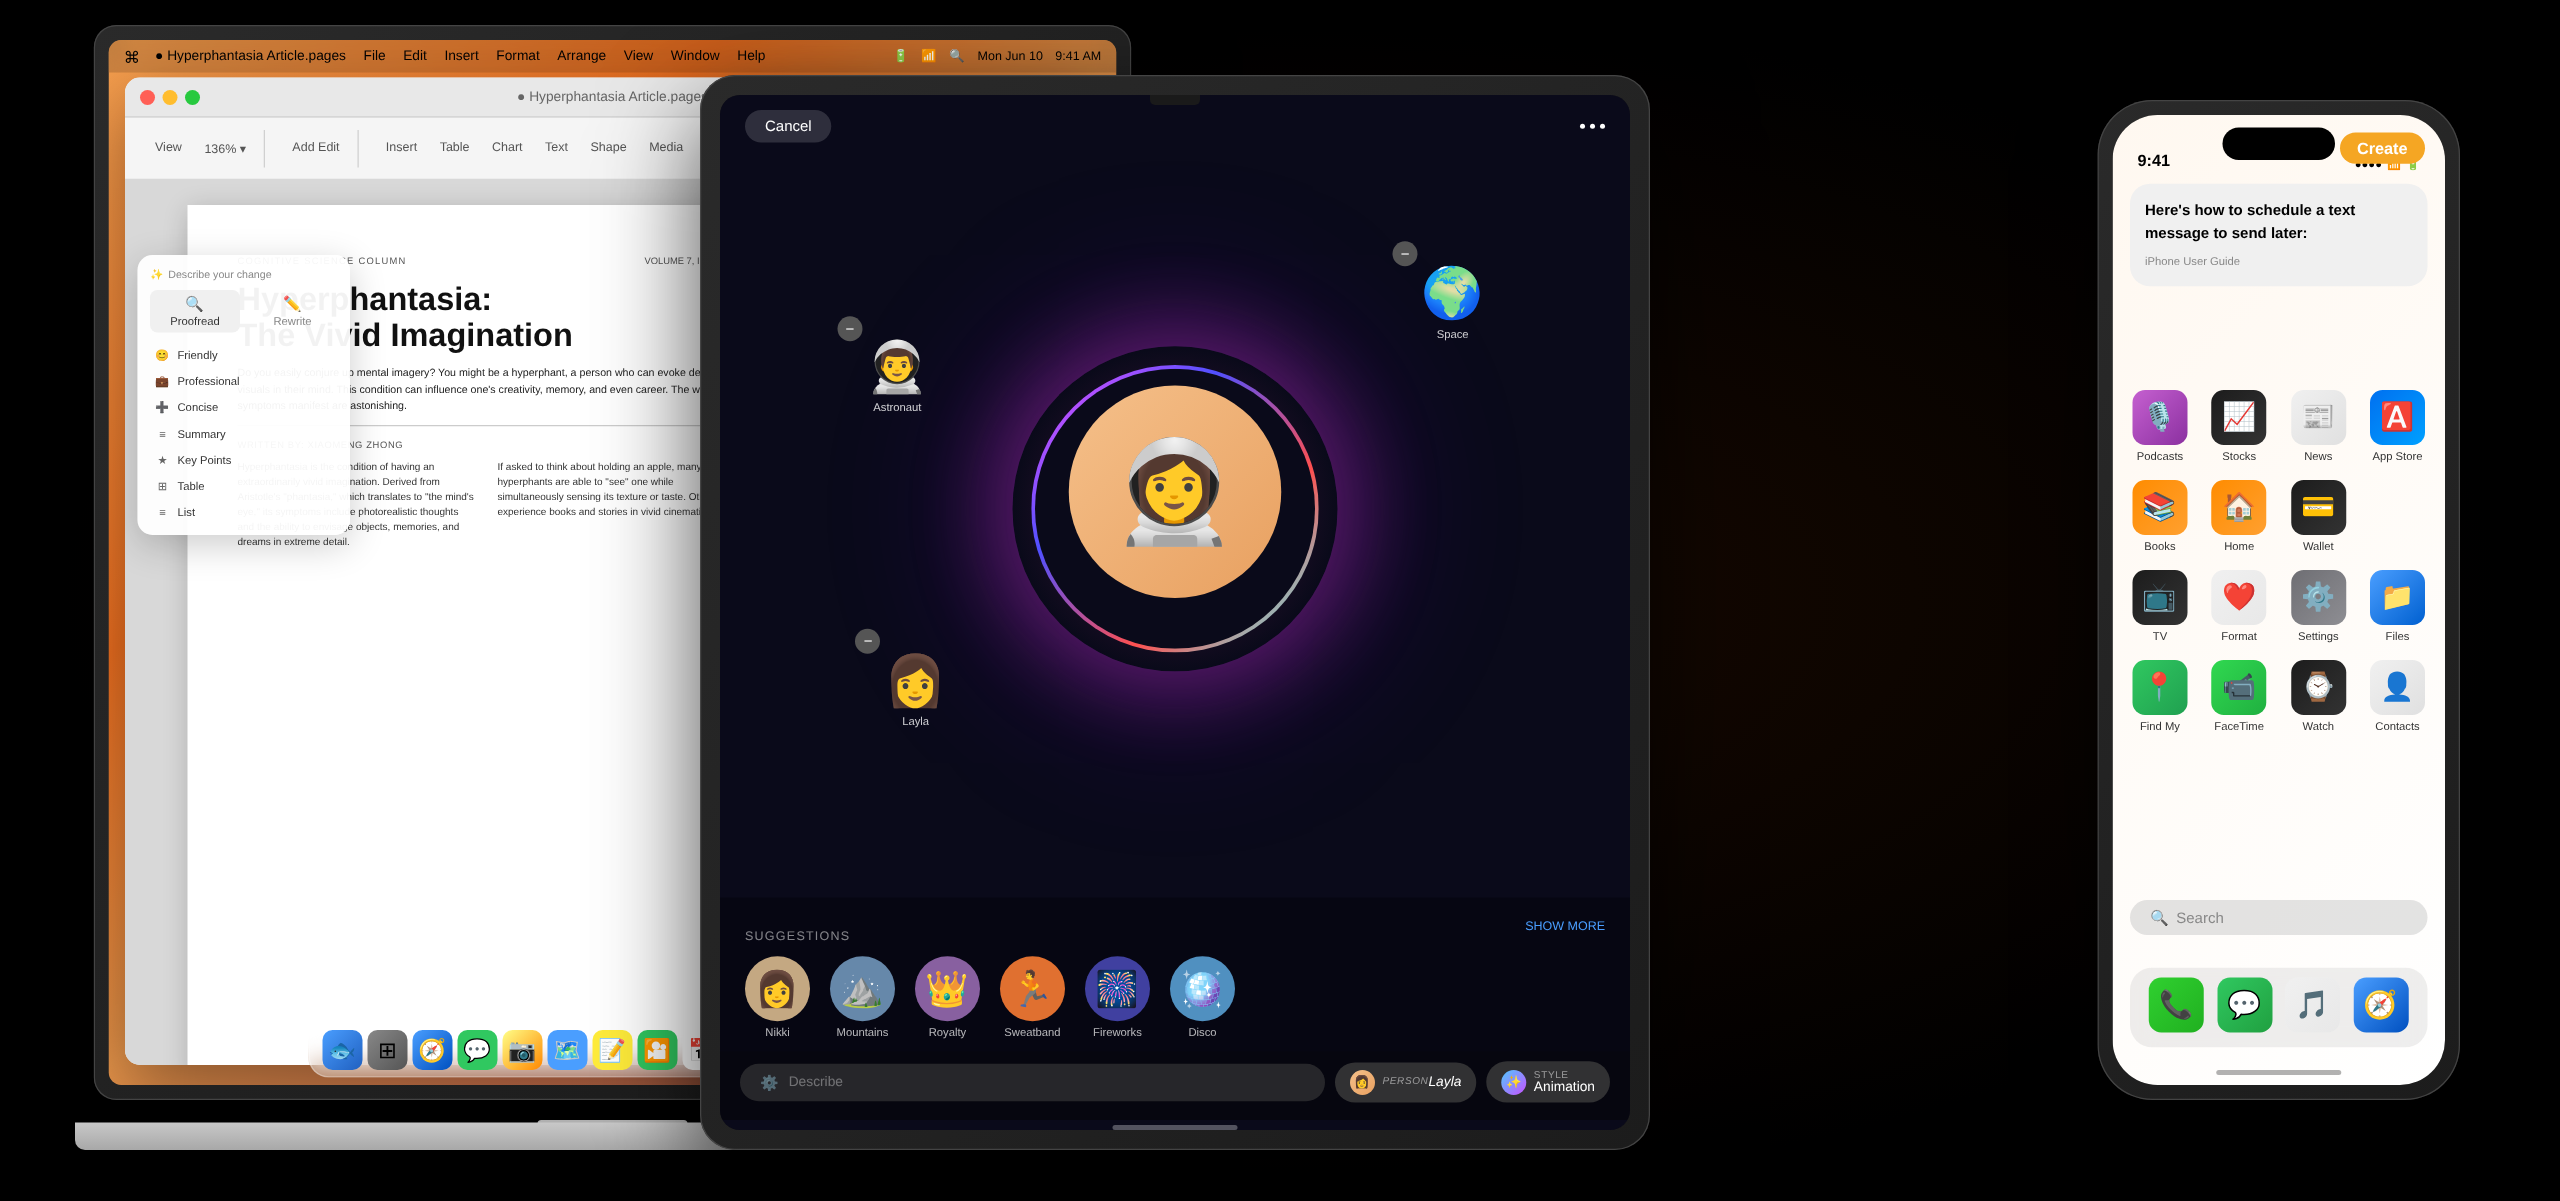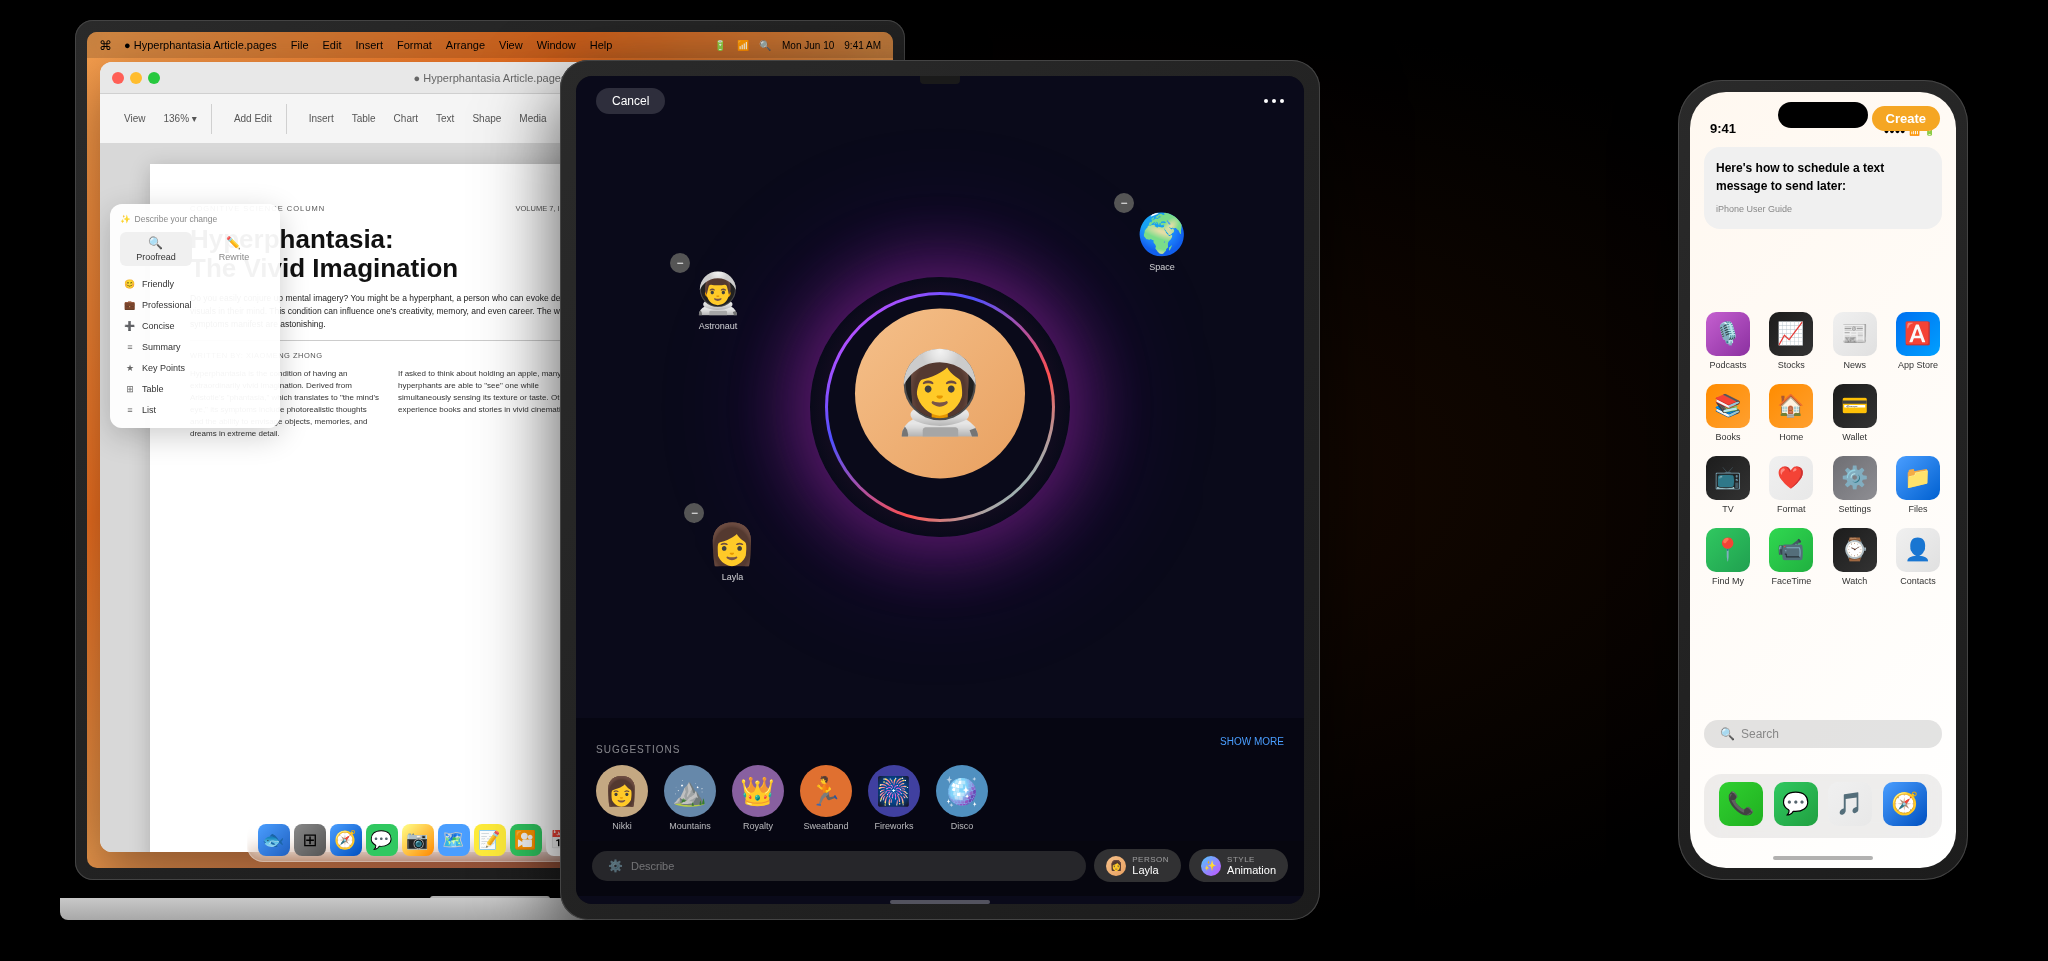--- a/index.html
+++ b/index.html
@@ -704,21 +704,22 @@
       border-radius: 50%;
       background: linear-gradient(135deg, #f5c08a, #e8a060);
       display: flex;
       align-items: center;
       justify-content: center;
       font-size: 10px;
     }
 
     .person-label {
       display: flex;
-      flex-direction: column;
+      flex-direction: row;
+      font-style: italic;
     }
 
     .person-label-top {
       font-size: 8px;
       color: rgba(255,255,255,0.5);
       letter-spacing: 0.5px;
     }
 
     .person-label-name {
       font-size: 11px;

